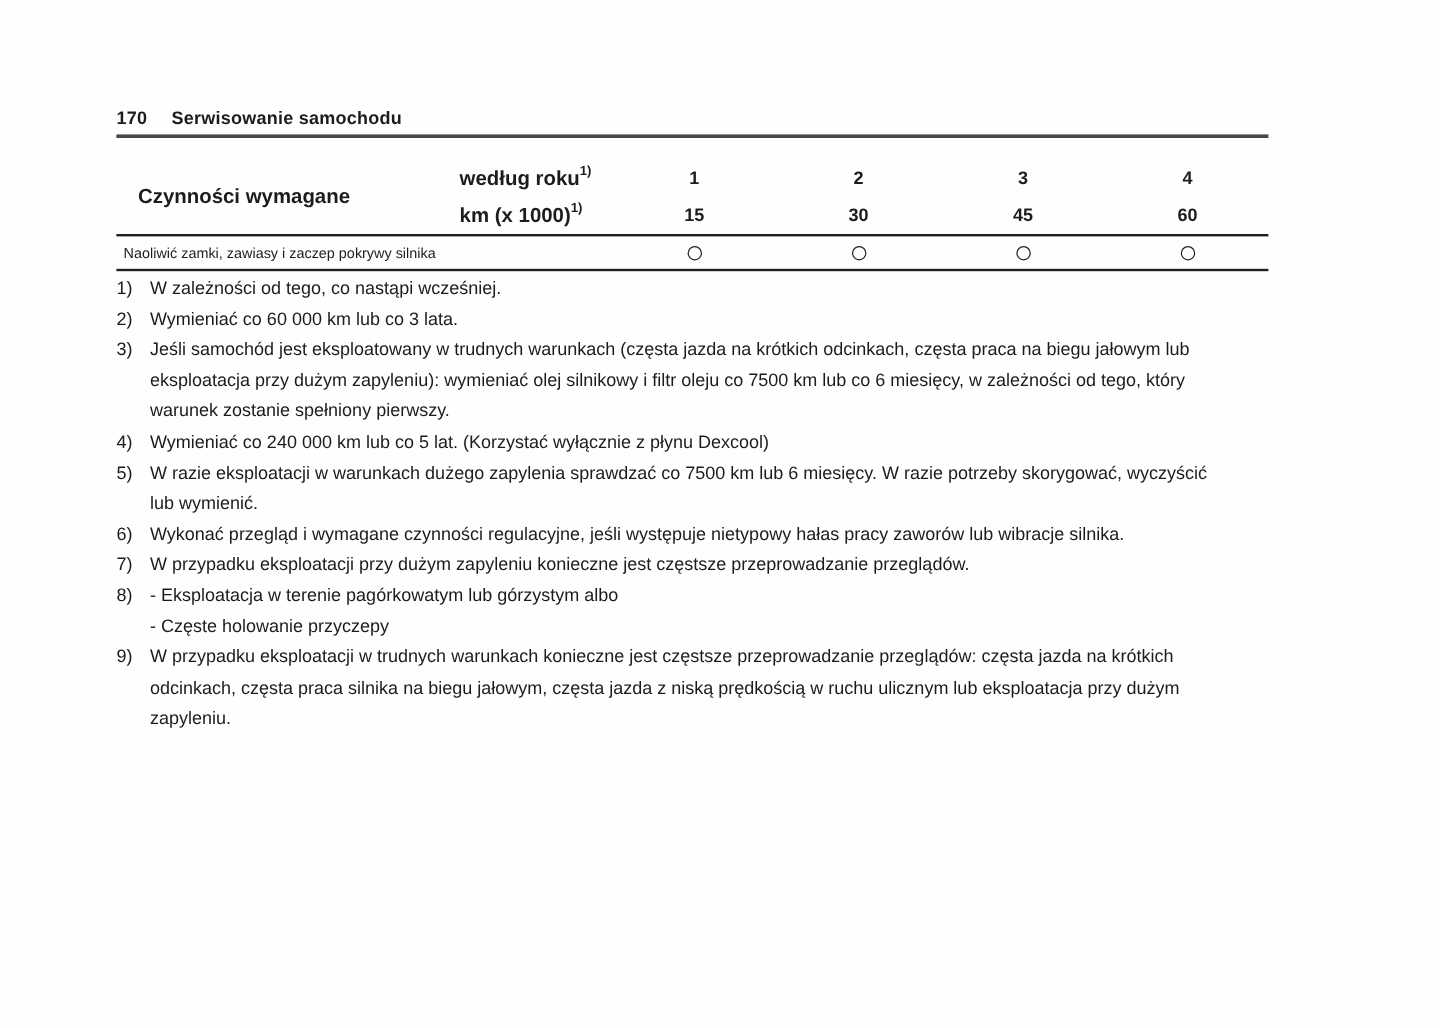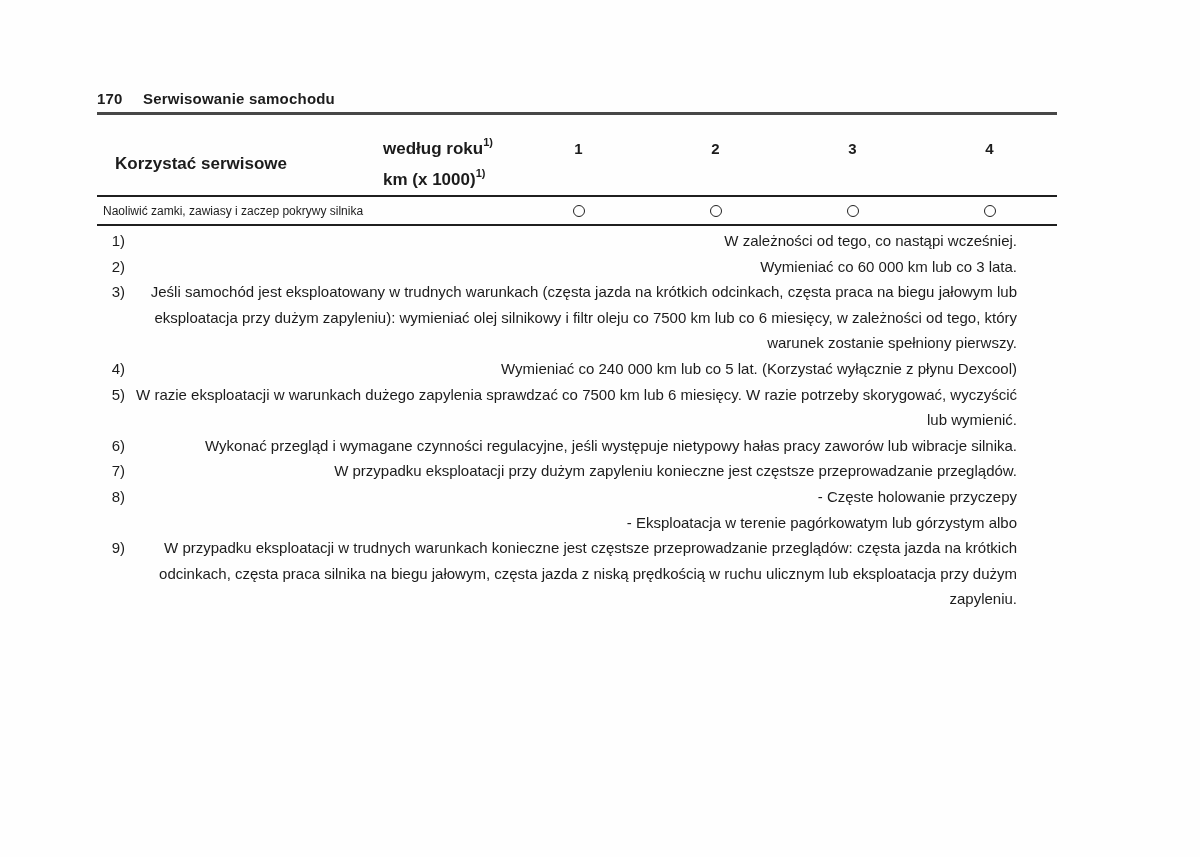--- a/index.html
+++ b/index.html
@@ -8,21 +8,20 @@
     background: #ffffff;
   }
   .sheet {
     position: relative;
     width: 1200px;
     height: 857px;
     background: #fefefe;
     font-family: "Liberation Sans", "DejaVu Sans", sans-serif;
     color: #1c1c1c;
     overflow: hidden;
-    text-align: right;
   }
 
   
   .page-header {
     position: absolute;
     left: 97px;
     top: 90px;
     font-size: 15px;
     font-weight: bold;
     letter-spacing: 0.2px;
@@ -148,33 +147,39 @@
 <div class="sheet">
 
   <div class="page-header">
     <span class="page-num">170</span>
     <span class="page-title">Serwisowanie samochodu</span>
   </div>
   <div class="header-rule"></div>
 
   <div class="svc-table">
     <div class="svc-thead">
-      <span class="activities-header">Korzystać serwisowe</span>
+      <span class="activities-header">Czynności wymagane</span>
       <div>
           <div class="int-row">
             <span class="int-label">według roku<sup class="fn-ref">1)</sup></span>
             <div class="cols">
               <div class="col-cell">1</div>
               <div class="col-cell">2</div>
               <div class="col-cell">3</div>
               <div class="col-cell">4</div>
             </div>
           </div>
           <div class="int-row">
             <span class="int-label">km (x 1000)<sup class="fn-ref">1)</sup></span>
+            <div class="cols">
+              <div class="col-cell">15</div>
+              <div class="col-cell">30</div>
+              <div class="col-cell">45</div>
+              <div class="col-cell">60</div>
+            </div>
           </div>
         </div>
     </div>
     <div class="rule-thin"></div>
     <div>
         <div class="svc-row">
           <span class="svc-row-label">Naoliwić zamki, zawiasy i zaczep pokrywy silnika</span>
           <div class="cols">
             <div class="col-cell">
               <span class="mark-circle"></span>
@@ -233,22 +238,22 @@
       </div>
       <div class="fn">
         <span class="fn-num">7)</span>
         <div class="fn-text">
           <div class="fn-part">W przypadku eksploatacji przy dużym zapyleniu konieczne jest częstsze przeprowadzanie przeglądów.</div>
         </div>
       </div>
       <div class="fn">
         <span class="fn-num">8)</span>
         <div class="fn-text">
+          <div class="fn-part">- Eksploatacja w terenie pagórkowatym lub górzystym albo</div>
           <div class="fn-part">- Częste holowanie przyczepy</div>
-          <div class="fn-part">- Eksploatacja w terenie pagórkowatym lub górzystym albo</div>
         </div>
       </div>
       <div class="fn">
         <span class="fn-num">9)</span>
         <div class="fn-text">
           <div class="fn-part">W przypadku eksploatacji w trudnych warunkach konieczne jest częstsze przeprowadzanie przeglądów: częsta jazda na krótkich odcinkach, częsta praca silnika na biegu jałowym, częsta jazda z niską prędkością w ruchu ulicznym lub eksploatacja przy dużym zapyleniu.</div>
         </div>
       </div>
     </div>
 

